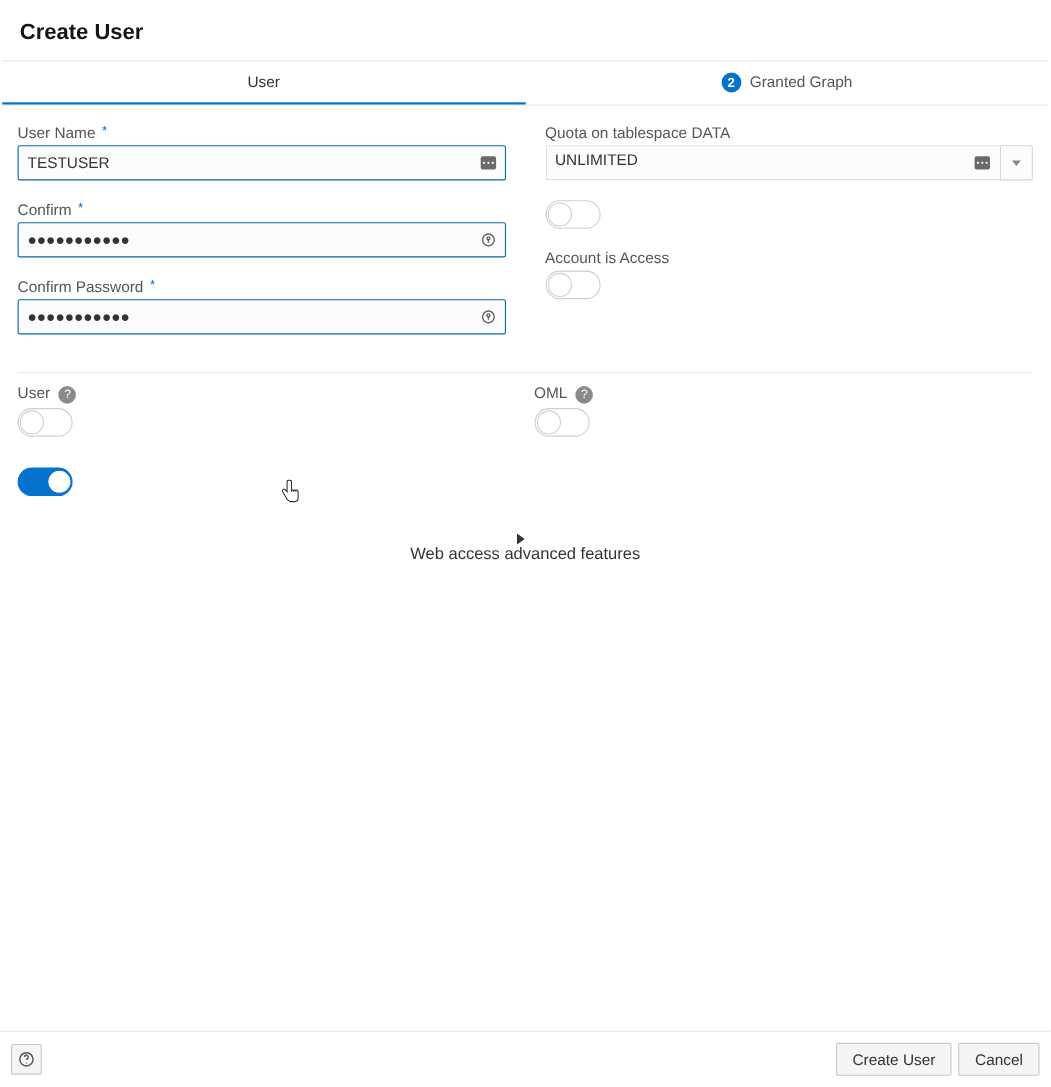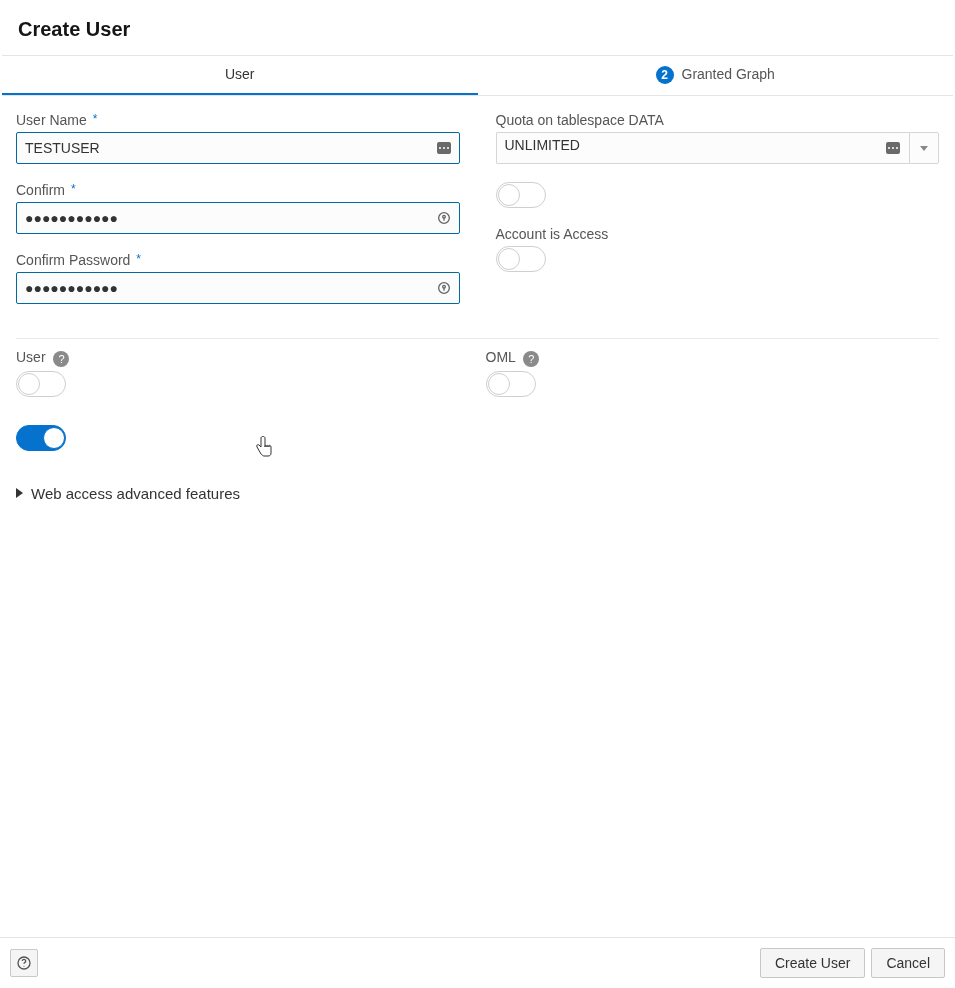--- a/index.html
+++ b/index.html
@@ -200,20 +200,21 @@
       padding: 0 8px;
       margin-bottom: 16px;
     }
     .expand-row {
       padding: 18px 16px 0 16px;
       display: flex;
       align-items: center;
       font-size: 15px;
       color: #333;
       cursor: pointer;
+      flex-direction: column;
     }
     .tri-right {
       width: 0; height: 0;
       border-top: 5px solid transparent;
       border-bottom: 5px solid transparent;
       border-left: 7px solid #333;
       margin-right: 8px;
     }
     .footer {
       position: absolute;

